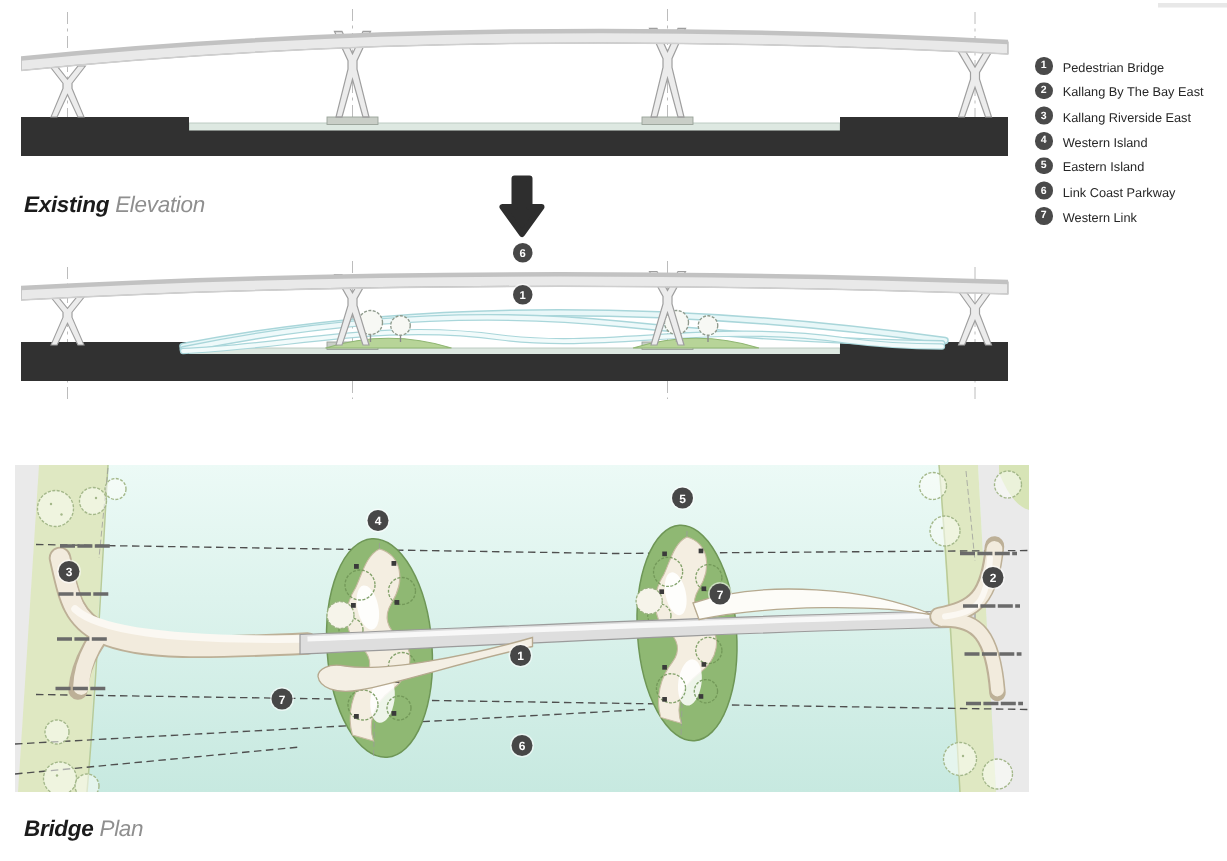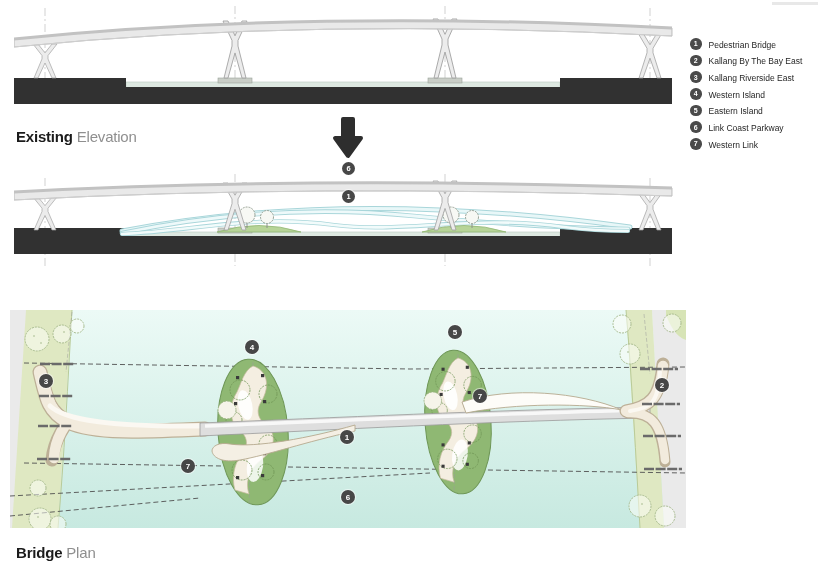--- a/index.html
+++ b/index.html
@@ -72,21 +72,21 @@
       </g>
 
       <g>
         <path d="M0,37 Q295,7 658,26 L658,34 Q295,15 0,45 Z" fill="#e9e9e9" stroke="#a8a8a8" stroke-width="0.7"></path>
         <path d="M0,37 Q295,7 658,26" fill="none" stroke="#c2c2c2" stroke-width="3"></path>
         <path d="M0,45 Q295,15 658,34" fill="none" stroke="#cfcfcf" stroke-width="1"></path>
       </g>
     </svg>
   </div>
 
-  <div class="section-label" style="left:16px;top:128px;">
+  <div class="section-label" style="left:16px;top:128px;font-style:italic;">
     <span class="bold">Existing</span><span class="light">Elevation</span>
   </div>
 
   <div class="abs" style="left:332px;top:116px;width:32px;height:44px;">
     <svg width="32" height="44" viewBox="0 0 32 44">
       <path d="M11,3 L21,3 L21,22 L29,22 L16,40 L3,22 L11,22 Z" fill="#2e2e2e" stroke="#2e2e2e" stroke-width="4" stroke-linejoin="round"></path>
     </svg>
   </div>
 
   <div class="abs" style="left:14px;top:170px;width:660px;height:100px;">
@@ -308,21 +308,21 @@
   <div class="marker" style="left:340px;top:430px;">
     <span>1</span>
   </div>
   <div class="marker" style="left:181px;top:459px;">
     <span>7</span>
   </div>
   <div class="marker" style="left:341px;top:490px;">
     <span>6</span>
   </div>
 
-  <div class="section-label" style="left:16px;top:544px;">
+  <div class="section-label" style="left:16px;top:544px;font-style:italic;">
     <span class="bold">Bridge</span><span class="light">Plan</span>
   </div>
 
   <div id="legend">
     <div class="legend-row">
       <div class="legend-dot">1</div>
       <div class="legend-label">Pedestrian Bridge</div>
     </div>
     <div class="legend-row">
       <div class="legend-dot">2</div>

